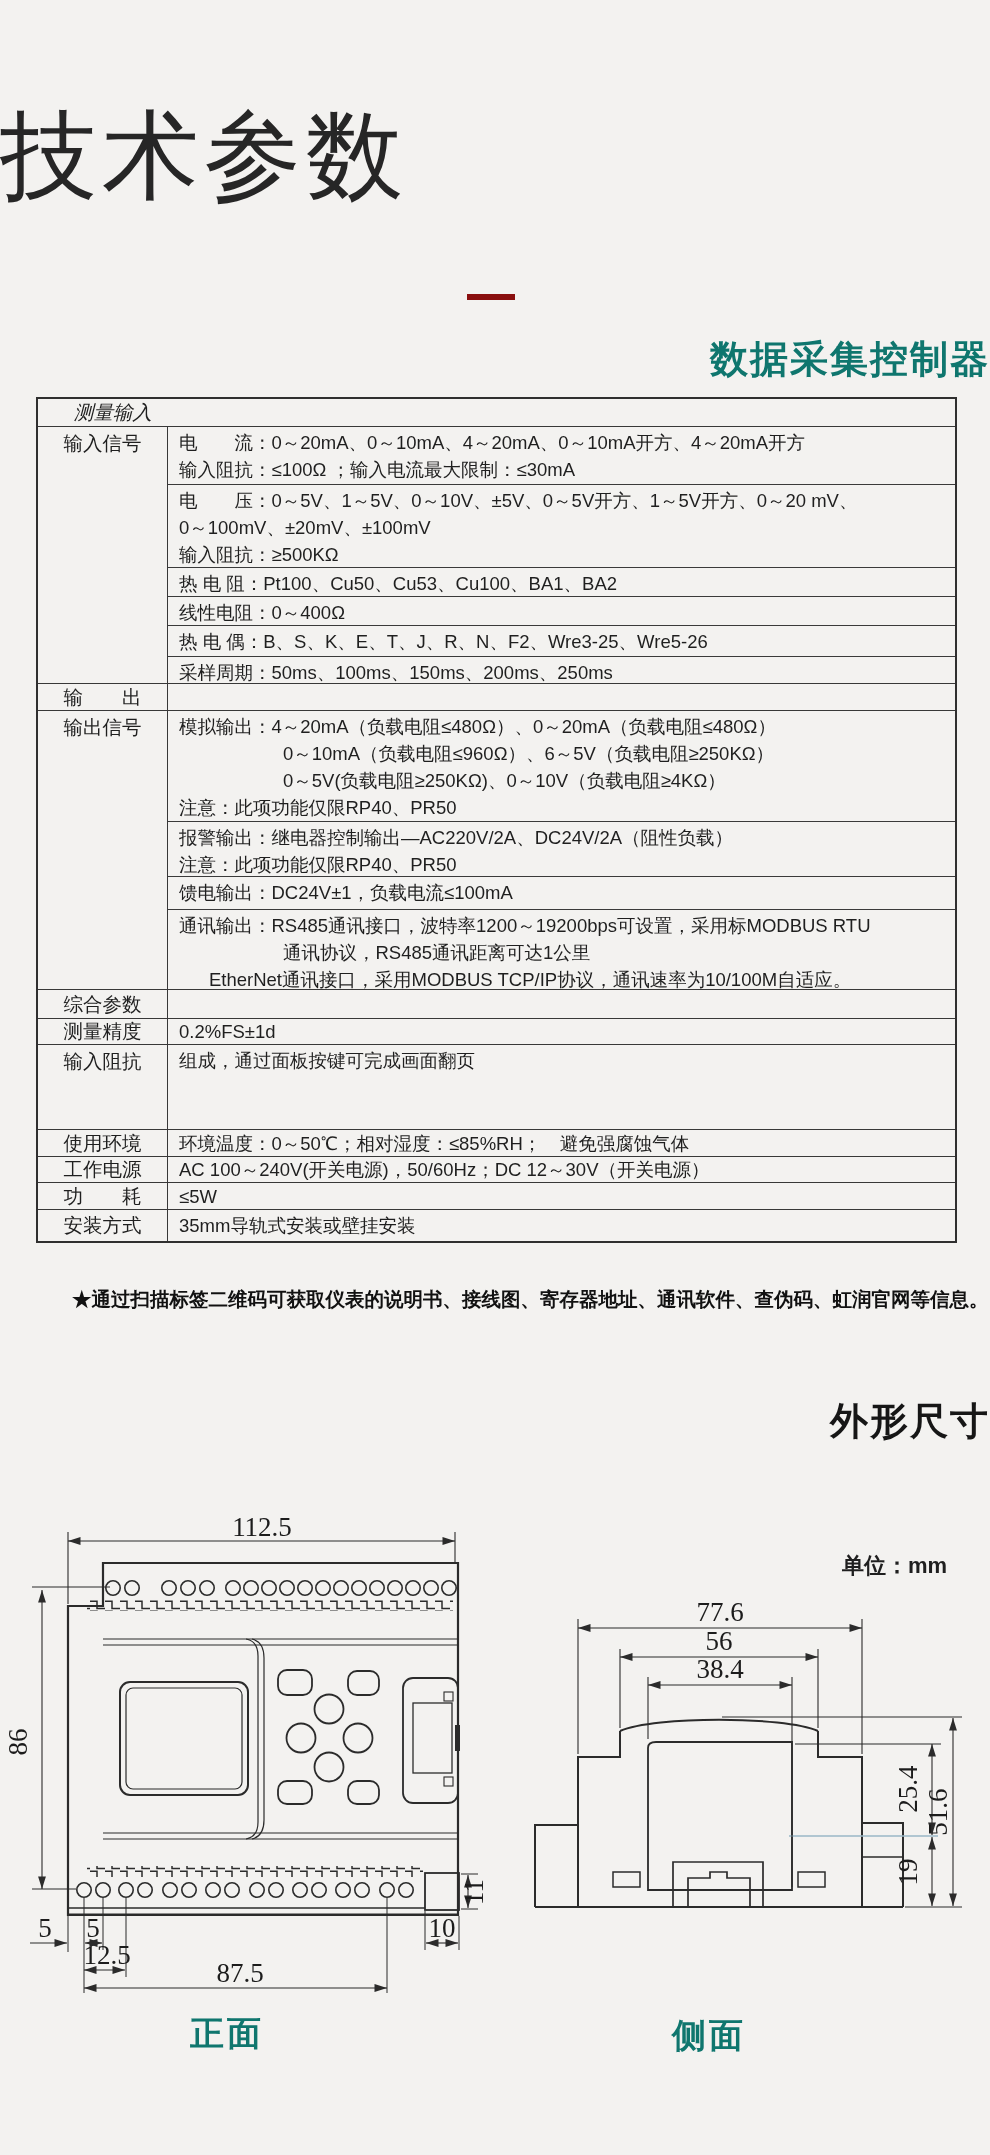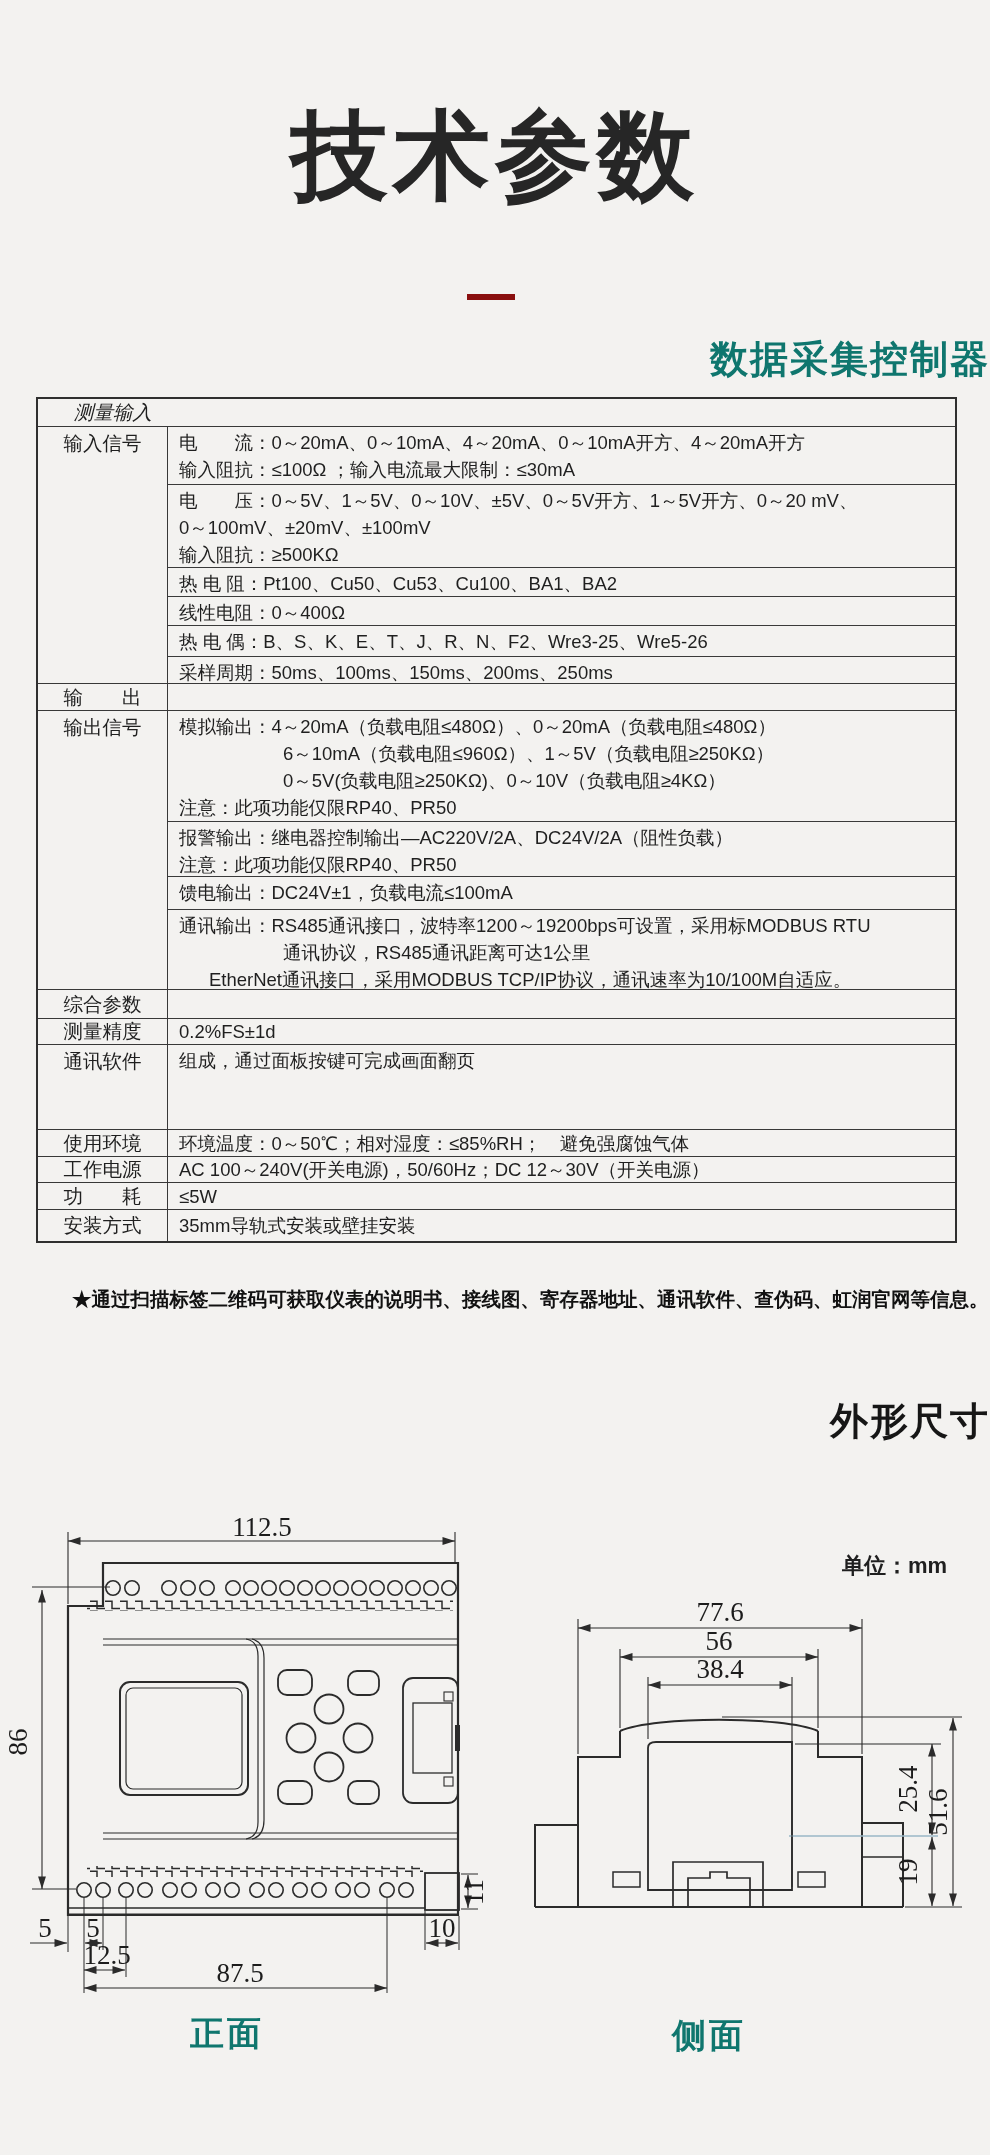--- a/index.html
+++ b/index.html
@@ -1,20 +1,20 @@
 <!DOCTYPE html>
 <html><head>
 <meta charset="utf-8">
 <style>
   html,body{margin:0;padding:0;}
   .page{position:relative;width:990px;height:2155px;background:#f3f2f0;overflow:hidden;
         font-family:"Liberation Sans",sans-serif;color:#1f1f1f;}
   
-  .main-title{position:absolute;top:92px;left:0;width:100%;text-align:center;
-      font-size:97px;font-weight:bold;letter-spacing:5px;color:#262626;}
+  .main-title{position:absolute;top:92px;left:0;width:100%;
+      font-size:97px;font-weight:normal;letter-spacing:5px;color:#262626;}
   .red-dash{position:absolute;top:294px;left:467px;width:48px;height:6px;background:#8a0f0f;}
   .sub-title{position:absolute;top:334px;left:0;width:100%;text-align:right;
       font-size:38px;font-weight:bold;letter-spacing:2px;color:#0f766e;}
   .section2-title{position:absolute;top:1396px;left:0;width:100%;text-align:right;
       font-size:38px;font-weight:bold;letter-spacing:2px;color:#161616;}
   .footnote{position:absolute;top:1286px;left:24px;width:940px;
       font-size:19.5px;font-weight:bold;color:#111;margin-left:48px;}
   .unit-label{position:absolute;top:1551px;left:842px;font-size:22px;font-weight:bold;}
   .view-label{position:absolute;font-size:34px;font-weight:bold;letter-spacing:3px;color:#0f766e;}
   .front-label{top:2011px;left:190px;}
@@ -87,21 +87,21 @@
     <div class="t-row" style="height:27px">
       <div class="t-label">输　　出</div>
       <div class="t-content"></div>
     </div>
 
     <div class="t-row">
       <div class="t-label top">输出信号</div>
       <div class="t-content col">
         <div class="sub" style="height:110px">
           <div class="line">模拟输出：4～20mA（负载电阻≤480Ω）、0～20mA（负载电阻≤480Ω）</div>
-          <div class="line ind">6～10mA（负载电阻≤960Ω）、1～5V（负载电阻≥250KΩ）</div>
+          <div class="line ind">0～10mA（负载电阻≤960Ω）、6～5V（负载电阻≥250KΩ）</div>
           <div class="line ind">0～5V(负载电阻≥250KΩ)、0～10V（负载电阻≥4KΩ）</div>
           <div class="line">注意：此项功能仅限RP40、PR50</div>
         </div>
         <div class="sub" style="height:55px">
           <div class="line">报警输出：继电器控制输出—AC220V/2A、DC24V/2A（阻性负载）</div>
           <div class="line">注意：此项功能仅限RP40、PR50</div>
         </div>
         <div class="sub" style="height:33px">
           <div class="line">馈电输出：DC24V±1，负载电流≤100mA</div>
         </div>
@@ -118,21 +118,21 @@
       <div class="t-content"></div>
     </div>
 
     <div class="t-row" style="height:26px">
       <div class="t-label">测量精度</div>
       <div class="t-content">0.2%FS±1d</div>
     </div>
 
 
     <div class="t-row" style="height:85px">
-      <div class="t-label top">通讯软件</div>
+      <div class="t-label top">输入阻抗</div>
       <div class="t-content col">
         <div class="sub" style="border-top:none">
           <div class="line">组成，通过面板按键可完成画面翻页</div>
         </div>
       </div>
     </div>
 
     <div class="t-row" style="height:27px">
       <div class="t-label">使用环境</div>
       <div class="t-content">环境温度：0～50℃；相对湿度：≤85%RH；　避免强腐蚀气体</div>

